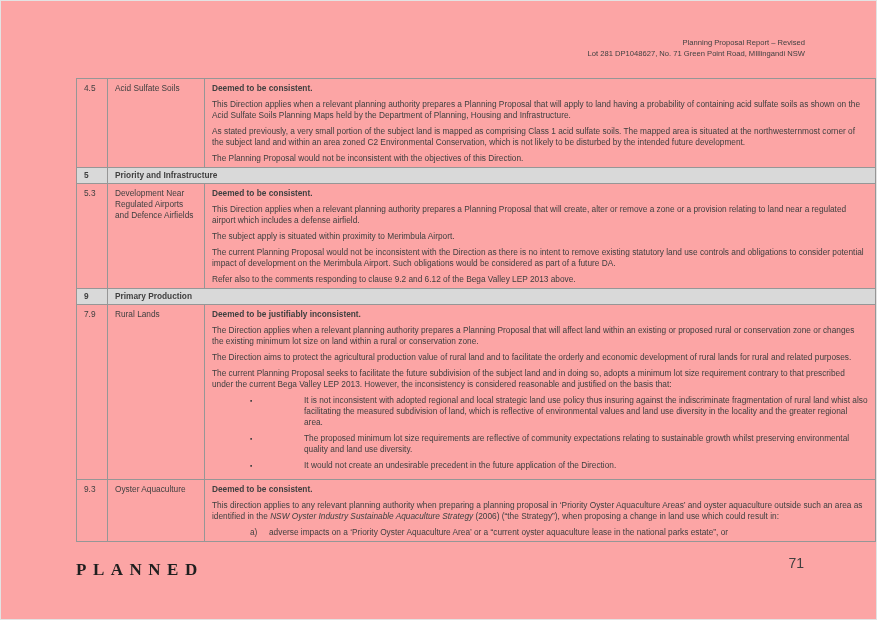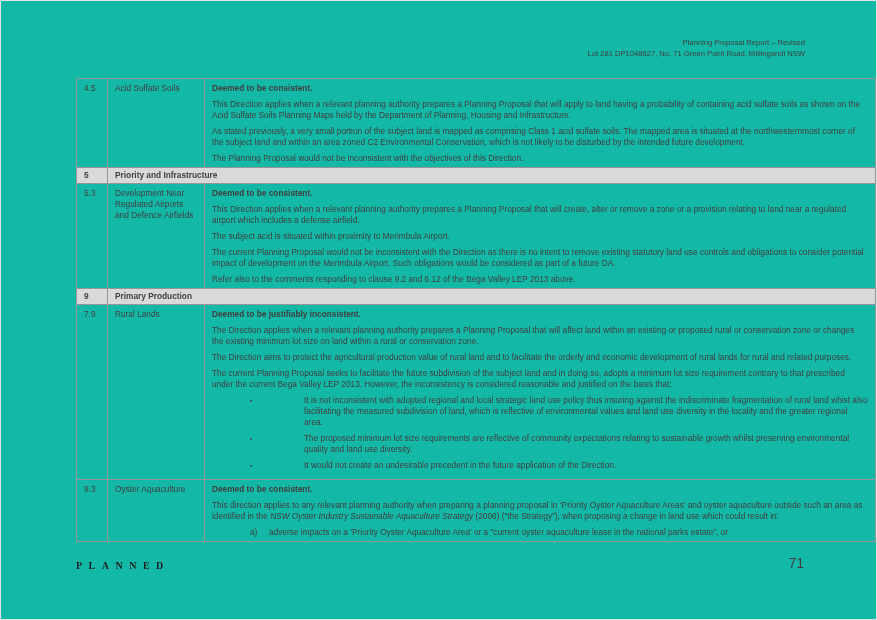--- a/index.html
+++ b/index.html
@@ -1,20 +1,20 @@
 <!DOCTYPE html>
 <html><head>
 <meta charset="utf-8">
 <style>
   html,body { margin:0; padding:0; background:#ffffff; }
   .page {
     position: relative;
     width: 877px;
     height: 620px;
-    background: #14b8a6;
+    background: #fca5a5;
     box-sizing: border-box;
     border: 1px solid #e3e3e3;
     font-family: "Liberation Sans", sans-serif;
     color: #404040;
     overflow: hidden;
   }
   .doc-header {
     position: absolute;
     top: 36px;
     right: 71px;
@@ -69,21 +69,21 @@
     padding-left: 38px;
     margin: 0;
   }
   .list-a .a-label { flex: none; width: 19px; }
   .list-a .a-text { flex: 1; }
   .footer-logo {
     position: absolute;
     left: 75px;
     top: 559px;
     font-family: "Liberation Serif", serif;
-    font-size: 10px;
+    font-size: 17px;
     font-weight: 600;
     letter-spacing: 6.5px;
     color: #1f1f1f;
   }
   .page-number {
     position: absolute;
     top: 554px;
     right: 72px;
     font-size: 14px;
     color: #404040;
@@ -117,21 +117,21 @@
       <td class="c-num">5</td>
       <td colspan="2">Priority and Infrastructure</td>
     </tr>
 
     <tr>
       <td class="c-num">5.3</td>
       <td class="c-title">Development Near Regulated Airports and Defence Airfields</td>
       <td class="cell">
         <p class="verdict">Deemed to be consistent.</p>
         <p>This Direction applies when a relevant planning authority prepares a Planning Proposal that will create, alter or remove a zone or a provision relating to land near a regulated airport which includes a defense airfield.</p>
-        <p>The subject acid is situated within proximity to Merimbula Airport.</p>
+        <p>The subject apply is situated within proximity to Merimbula Airport.</p>
         <p>The current Planning Proposal would not be inconsistent with the Direction as there is no intent to remove existing statutory land use controls and obligations to consider potential impact of development on the Merimbula Airport. Such obligations would be considered as part of a future DA.</p>
         <p>Refer also to the comments responding to clause 9.2 and 6.12 of the Bega Valley LEP 2013 above.</p>
       </td>
     </tr>
 
     <tr class="section-row">
       <td class="c-num">9</td>
       <td colspan="2">Primary Production</td>
     </tr>
 

